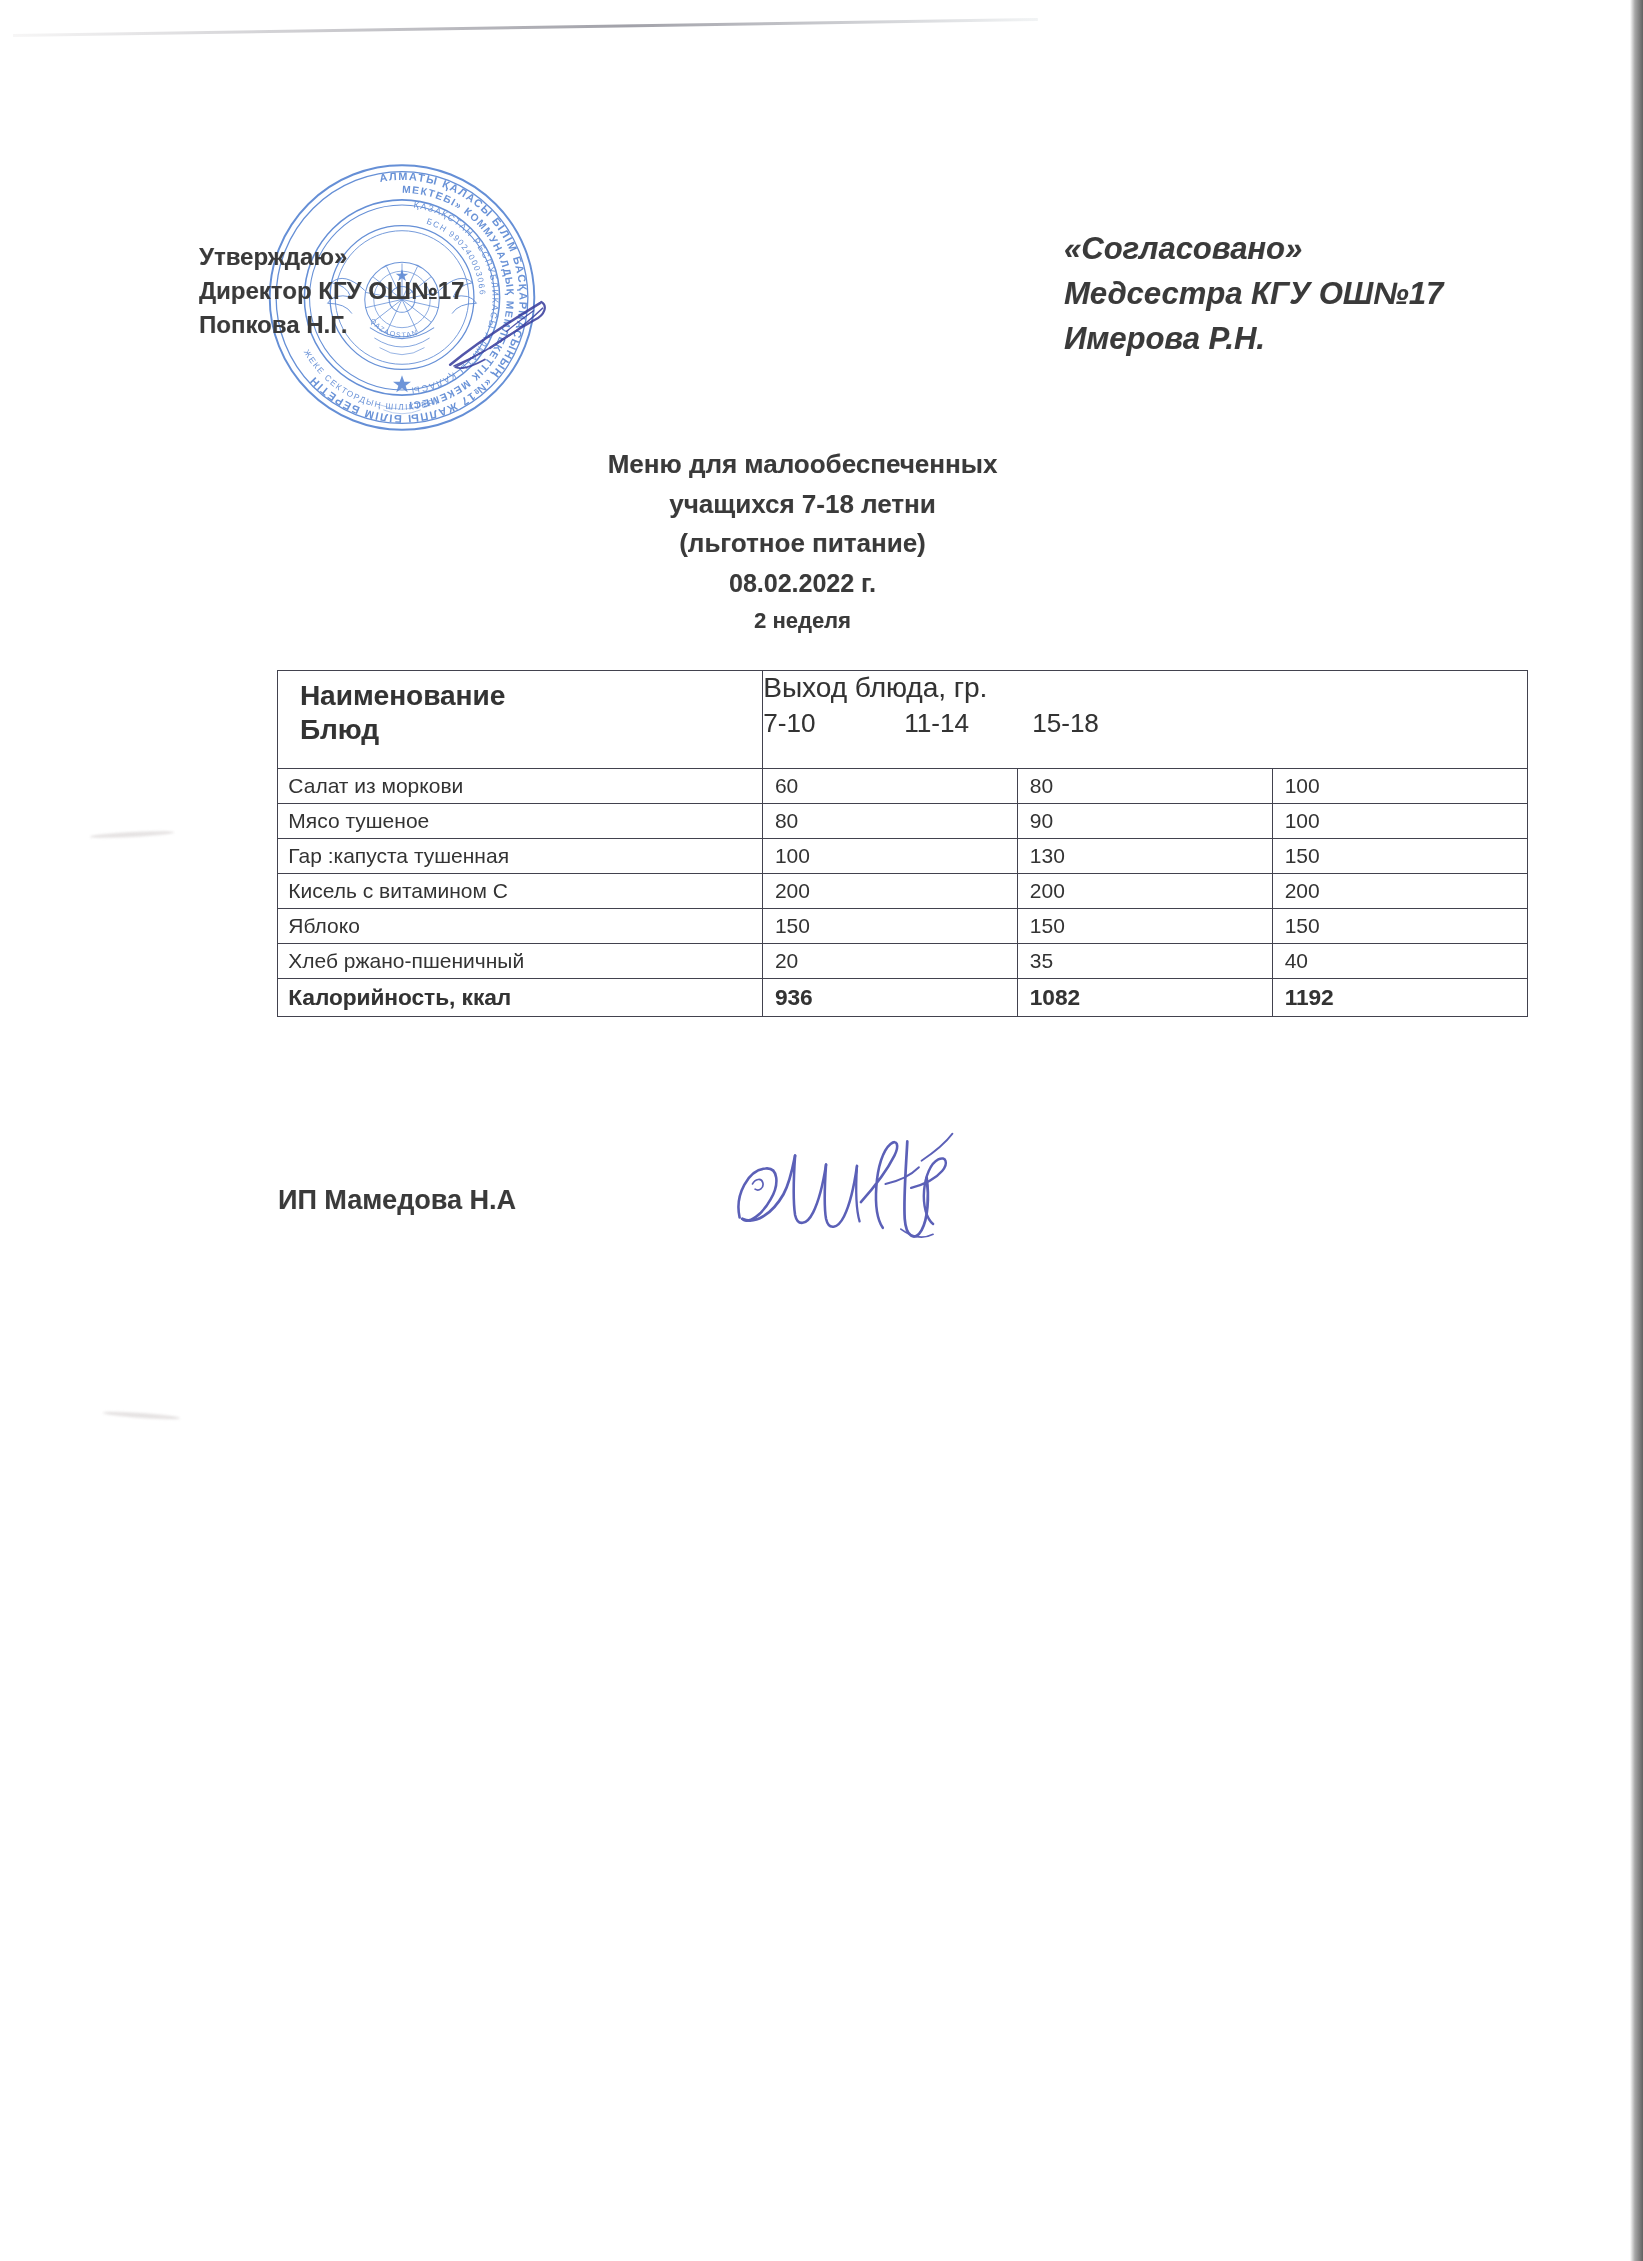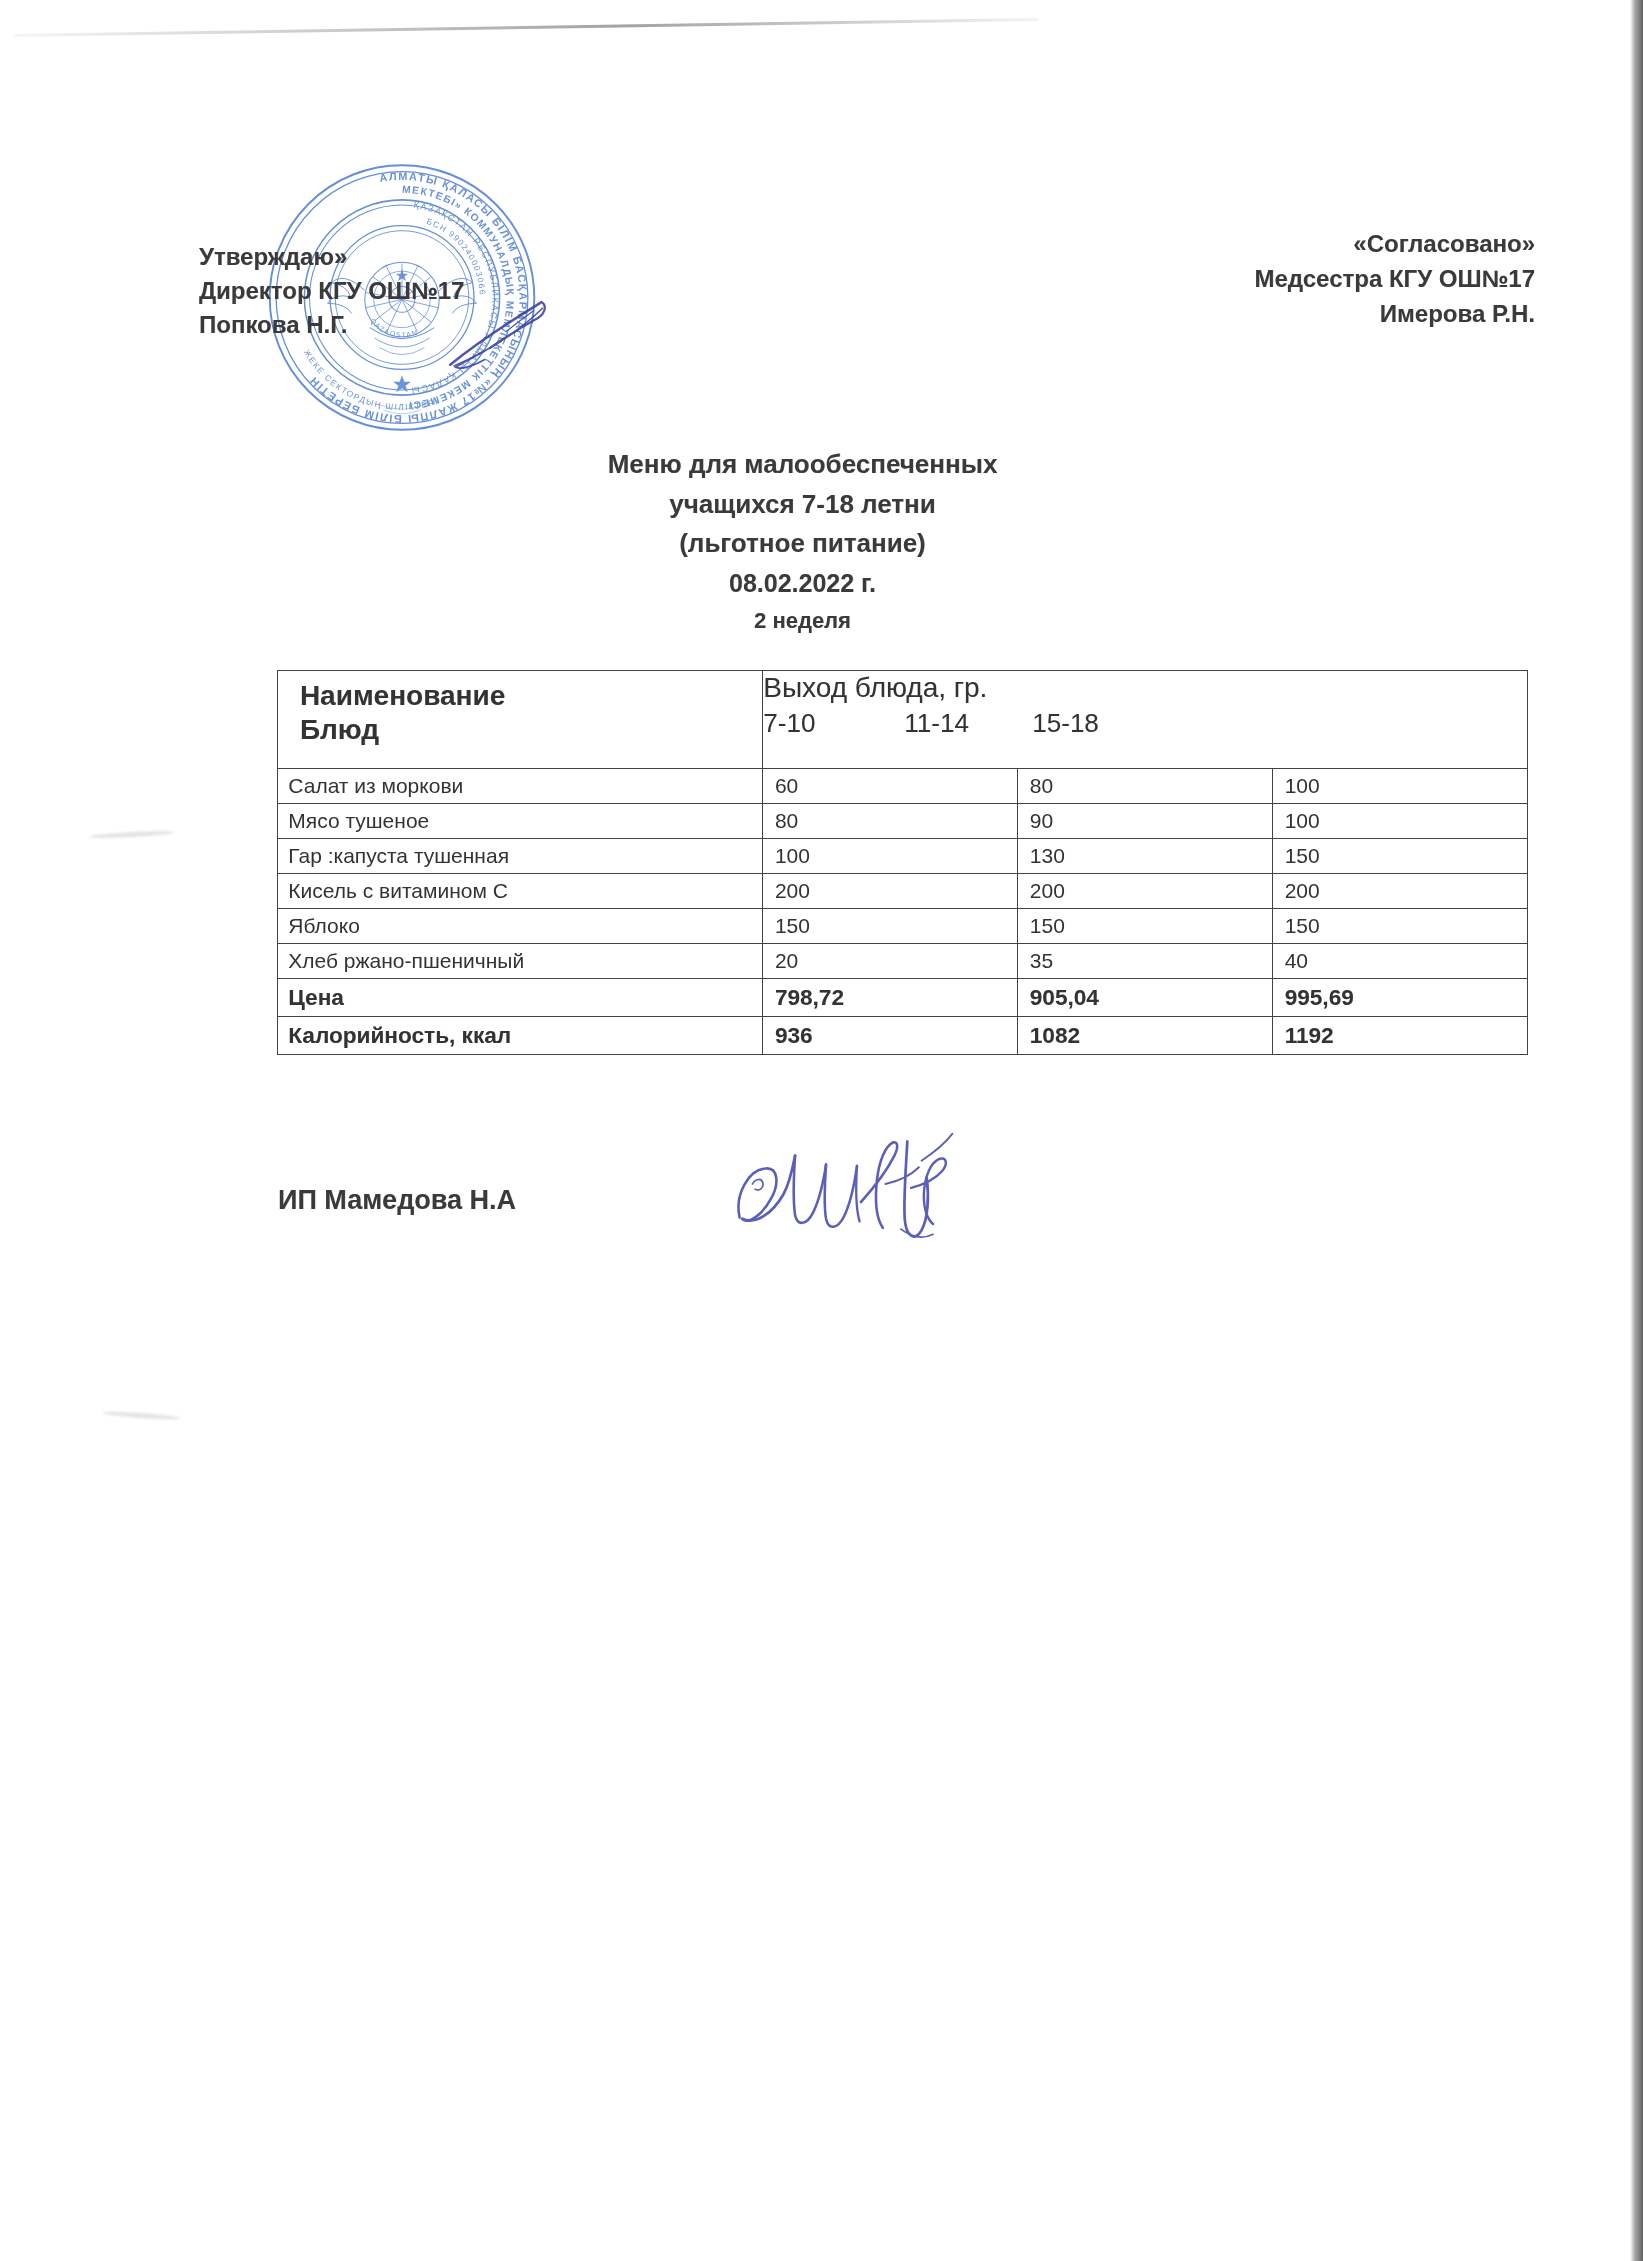--- a/index.html
+++ b/index.html
@@ -55,26 +55,26 @@
     line-height: 1.42;
     white-space: nowrap;
     z-index: 6;
     text-shadow: 0.4px 0.4px 0 rgba(90,90,90,0.35);
   }
   .hdr-right {
     position: absolute;
     left: 1064px;
     top: 227px;
     width: 471px;
-    text-align: right;
-    font-size: 24px;
+    font-size: 31px;
     font-weight: bold;
     line-height: 1.45;
     white-space: nowrap;
     text-shadow: 0.4px 0.4px 0 rgba(90,90,90,0.35);
+    font-style: italic;
   }
 
   
   .stamp-wrap {
     position: absolute;
     left: 257px;
     top: 153px;
     width: 290px;
     height: 289px;
     z-index: 3;
@@ -356,26 +356,20 @@
         <td class="c-v3">150</td>
       </tr>
       <tr class="data-row">
         <td class="c-name">Хлеб ржано-пшеничный</td>
         <td class="c-v1">20</td>
         <td class="c-v2">35</td>
         <td class="c-v3">40</td>
       </tr>
 
       <tr class="total-row">
-        <td class="c-name">Цена</td>
-        <td class="c-v1">798,72</td>
-        <td class="c-v2">905,04</td>
-        <td class="c-v3">995,69</td>
-      </tr>
-      <tr class="total-row">
         <td class="c-name">Калорийность, ккал</td>
         <td class="c-v1">936</td>
         <td class="c-v2">1082</td>
         <td class="c-v3">1192</td>
       </tr>
     </tbody>
   </table>
 
   <div class="footer-name">ИП Мамедова Н.А</div>
 

